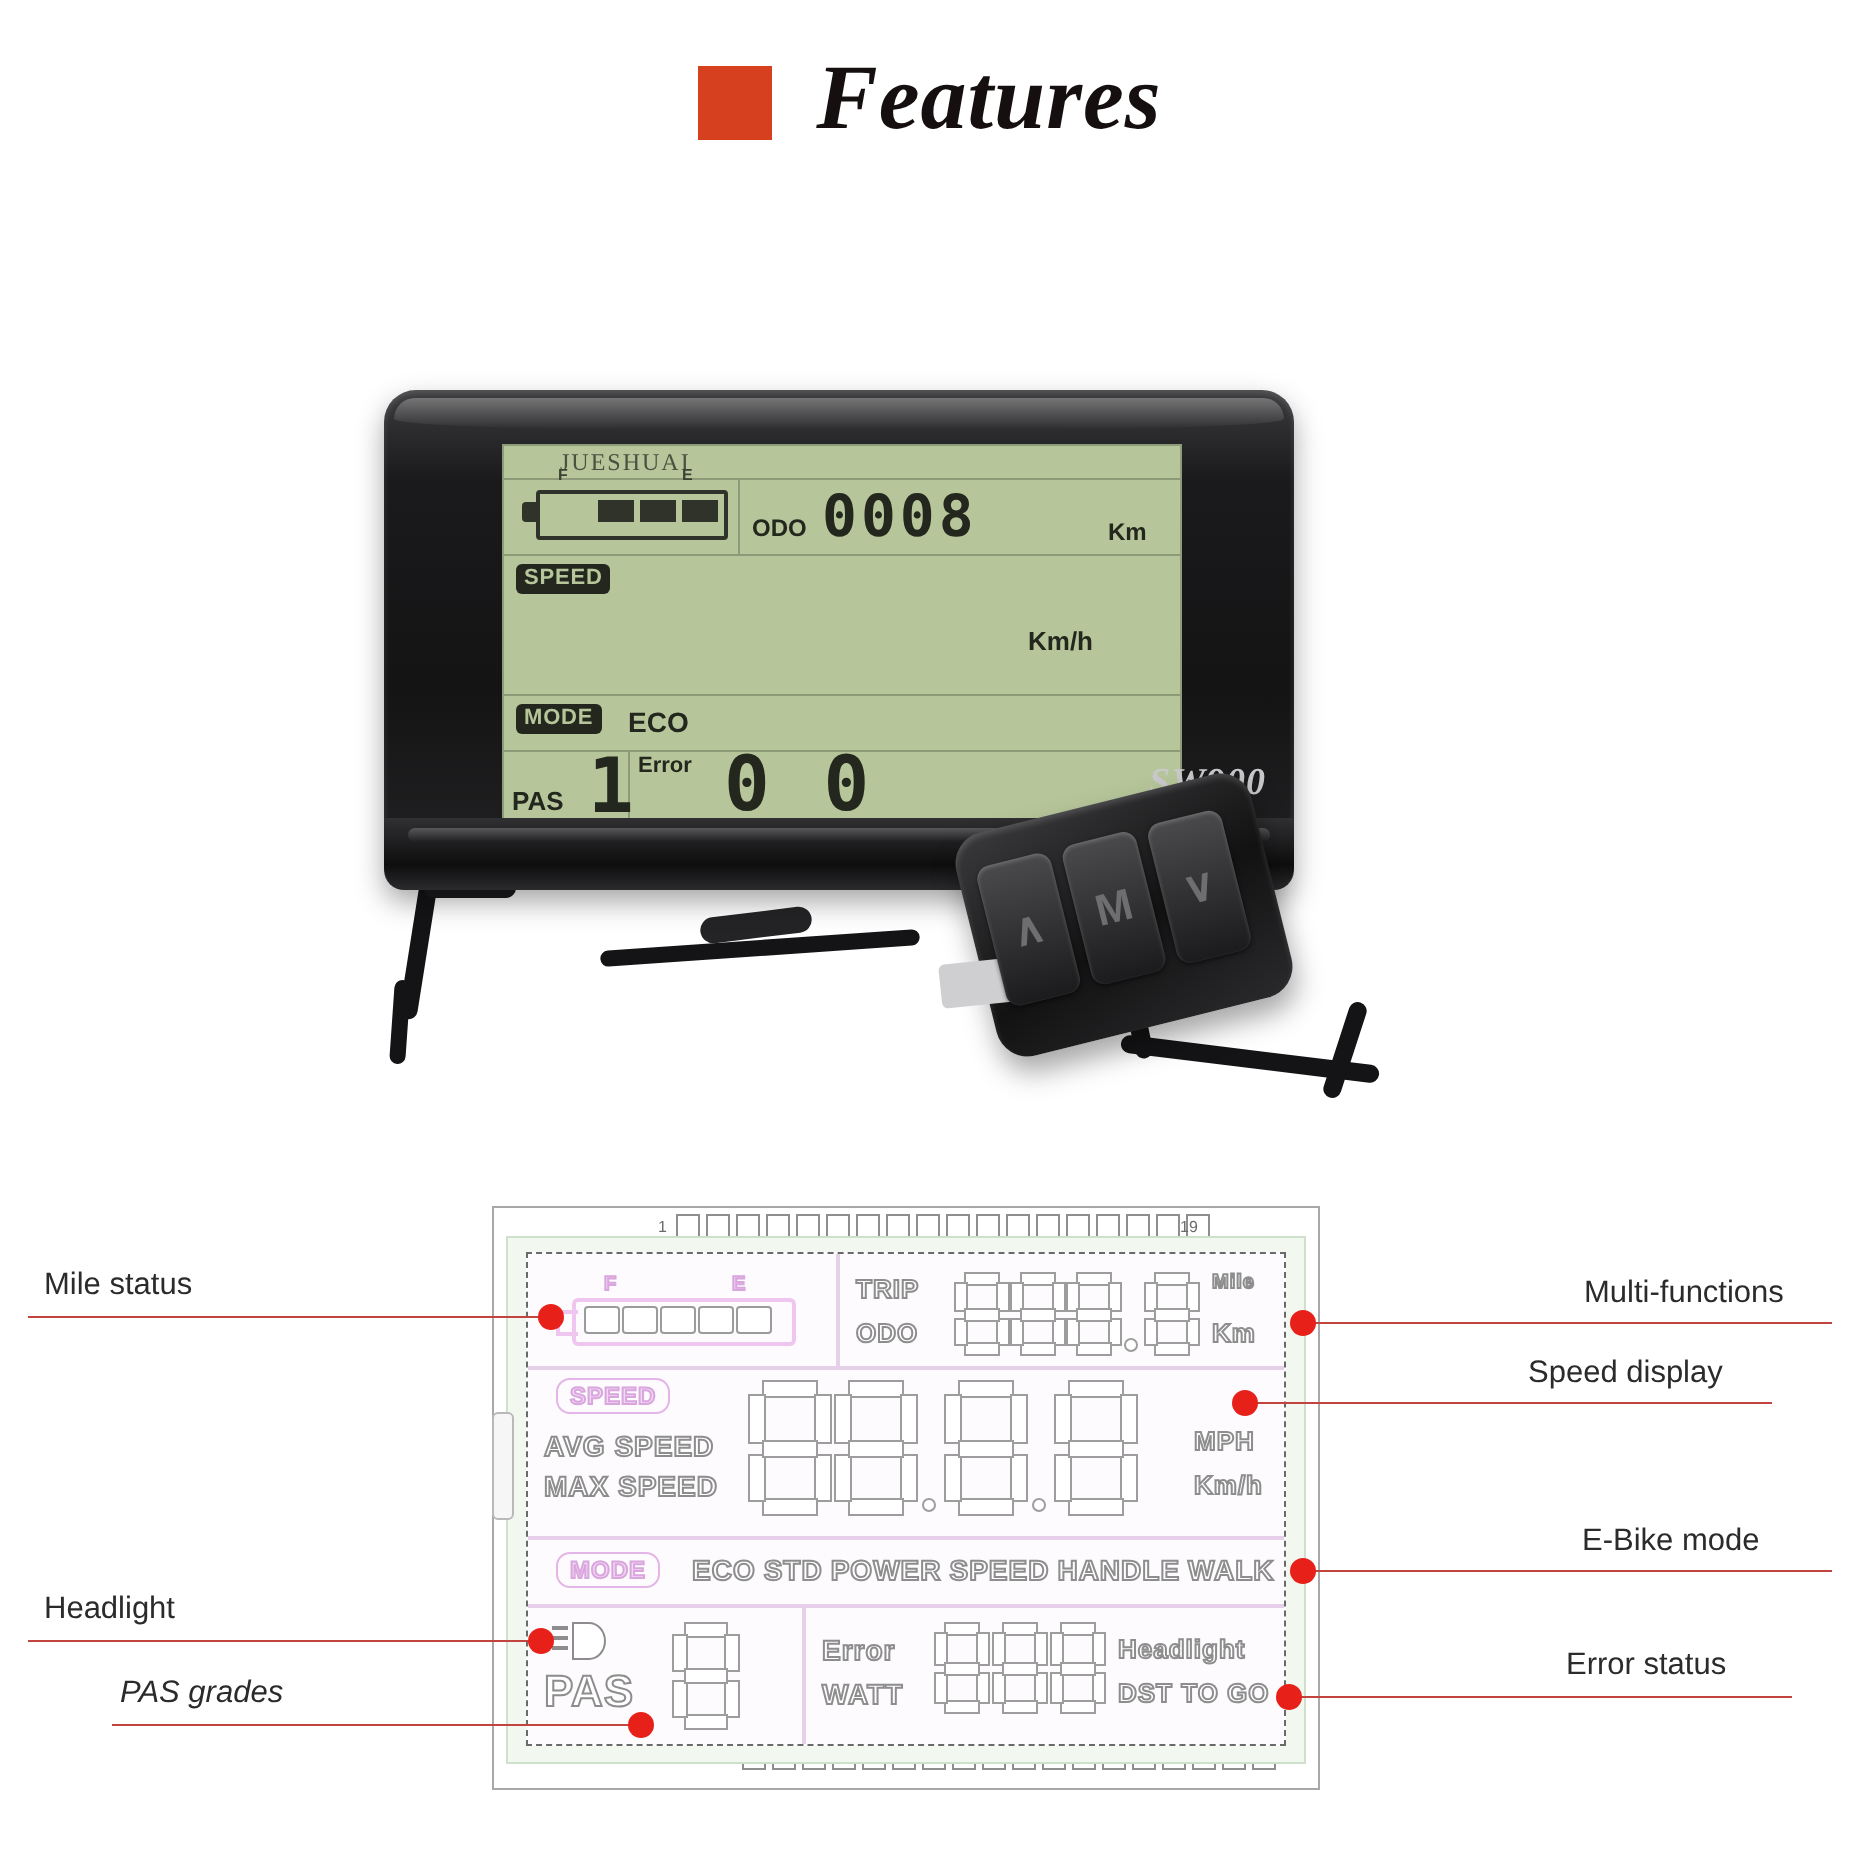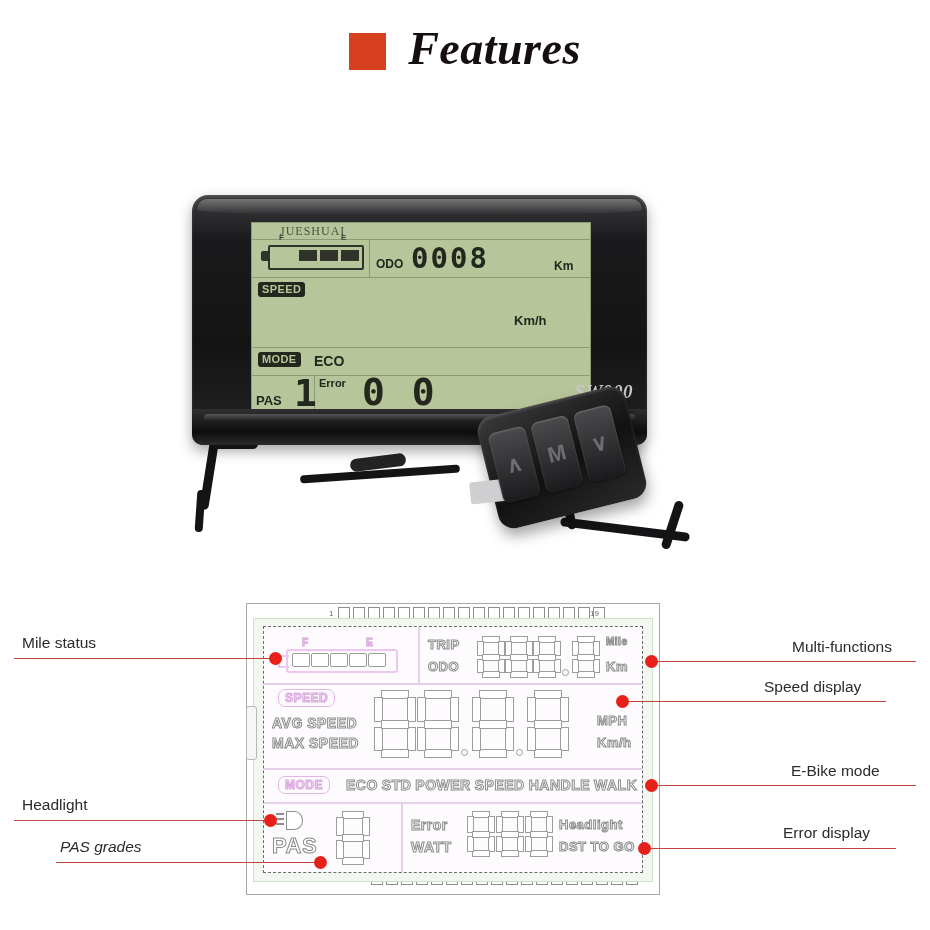--- a/index.html
+++ b/index.html
@@ -554,18 +554,18 @@
       <div class="cdot" style="left:616px;top:695px;"></div>
     </div>
 
     <div class="callout">
       <span class="ctext" style="left:791px;top:762px;">E-Bike mode</span>
       <div class="cline" style="left:650px;top:785px;width:266px;"></div>
       <div class="cdot" style="left:645px;top:779px;"></div>
     </div>
 
     <div class="callout">
-      <span class="ctext" style="left:783px;top:824px;">Error display</span>
+      <span class="ctext" style="left:783px;top:824px;">Error status</span>
       <div class="cline" style="left:645px;top:848px;width:251px;"></div>
       <div class="cdot" style="left:638px;top:842px;"></div>
     </div>
   </div>
 </div>
 
 </body></html>

